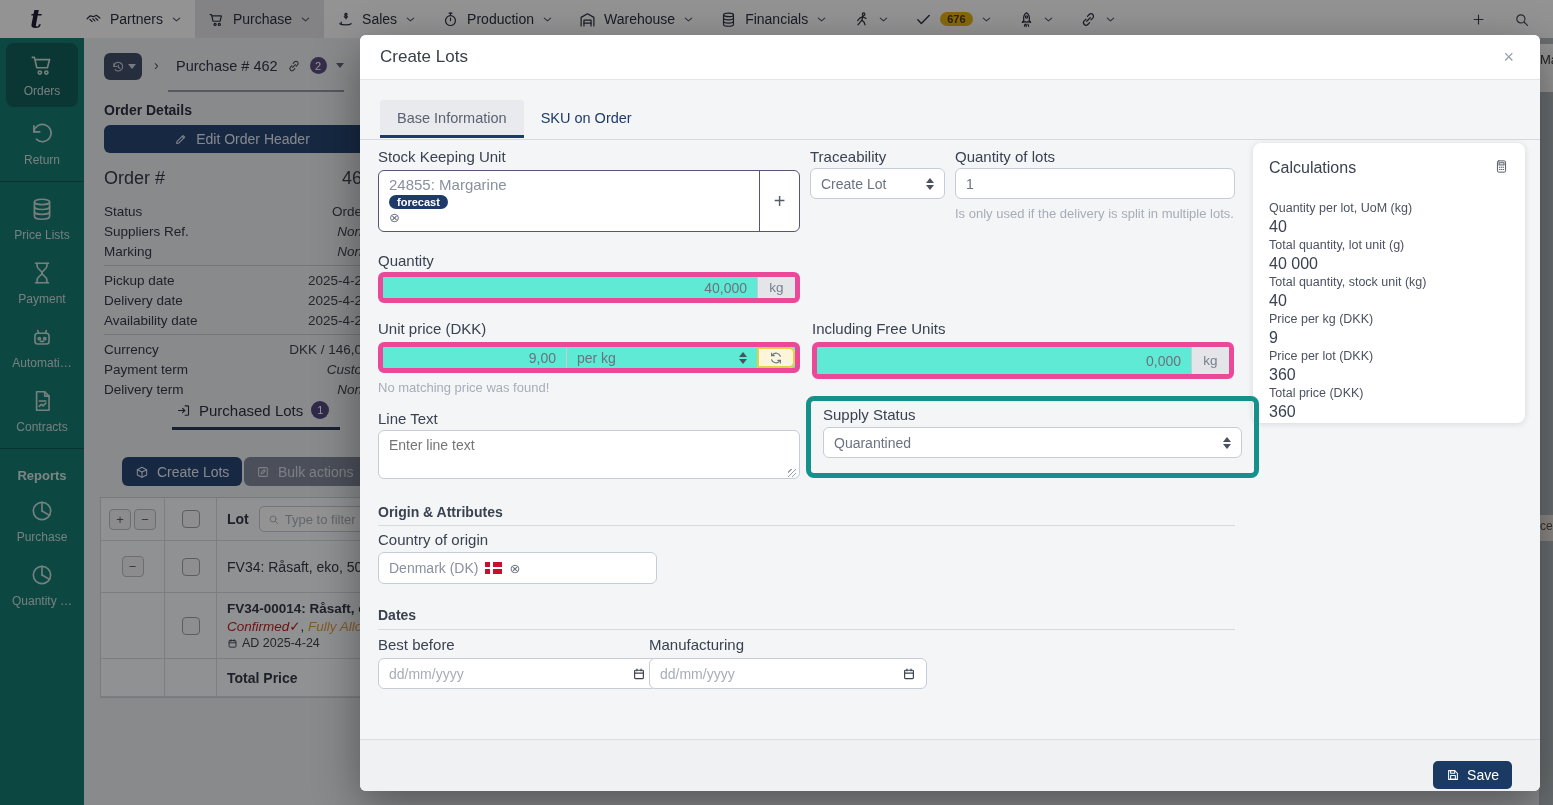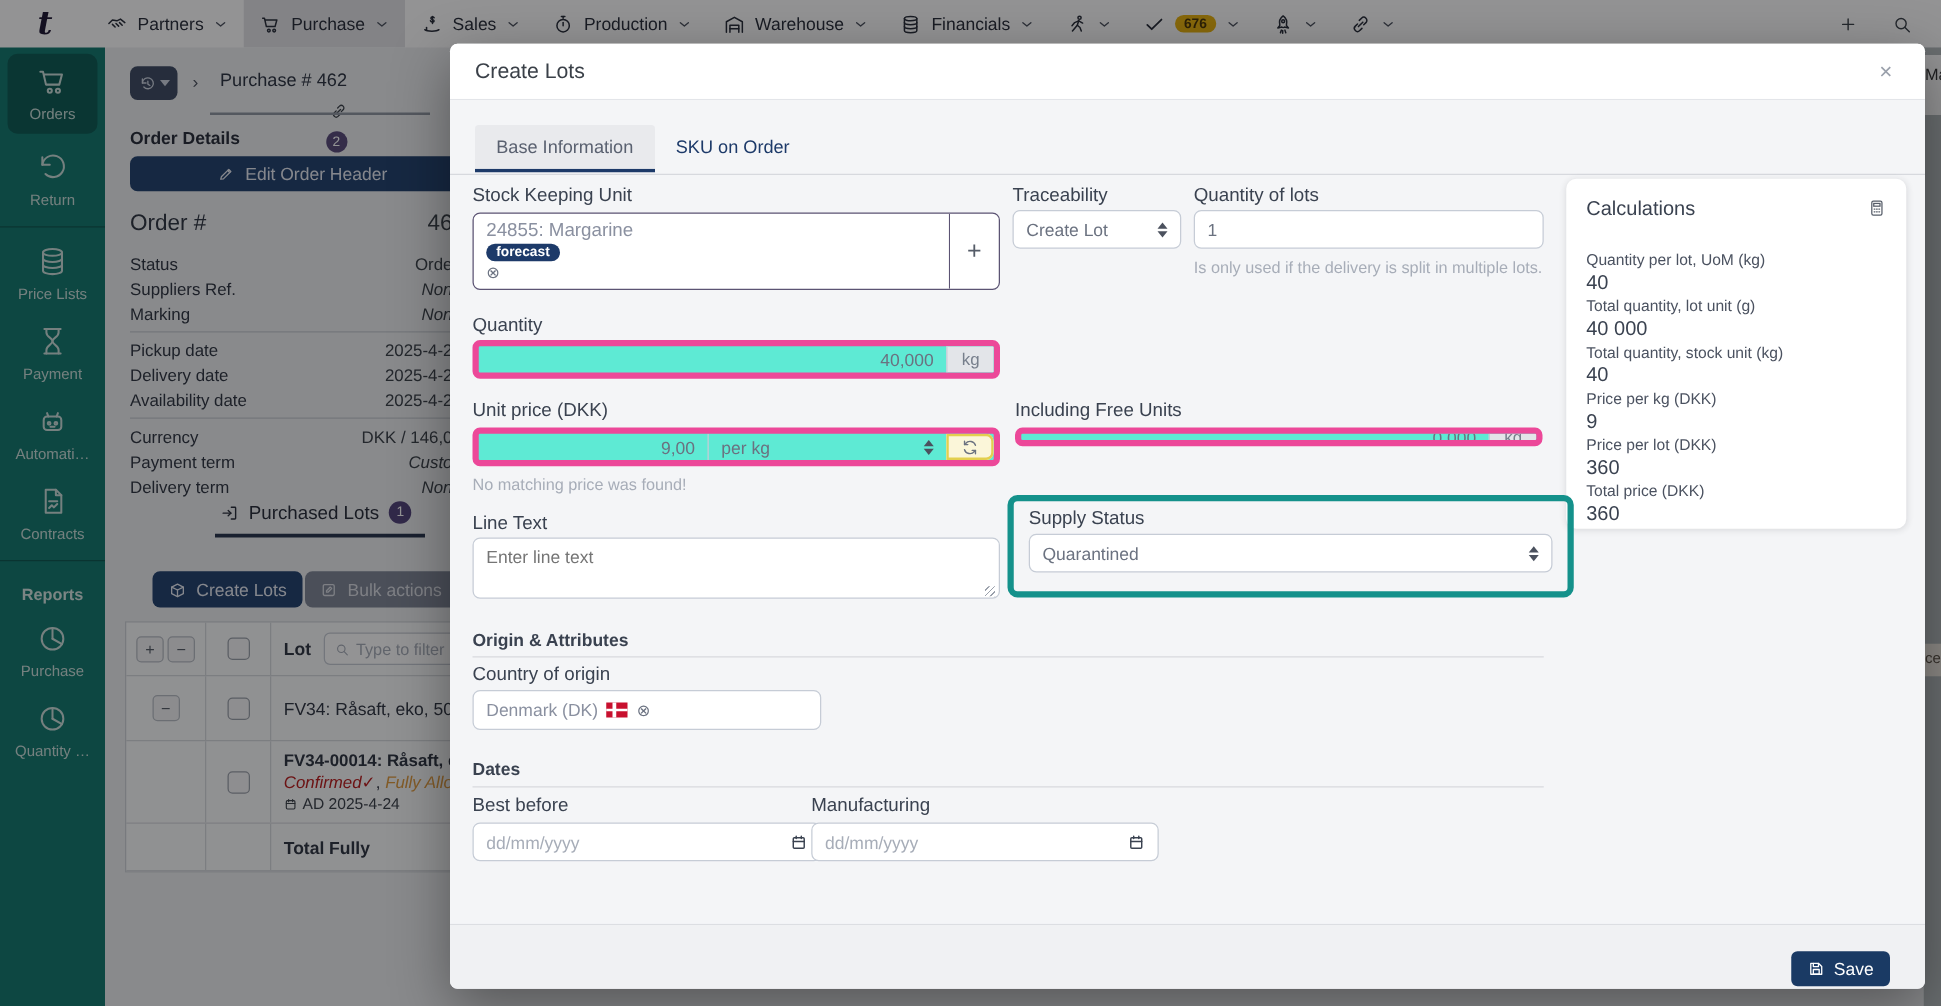--- a/index.html
+++ b/index.html
@@ -35,22 +35,22 @@
   .side-item.active { background:#0b5a52; border-radius:8px; margin:5px 6px; padding:9px 2px; }
   .side-divider { height:1px; background:rgba(0,0,0,0.28); margin:5px 0; }
   .side-header { color:#d5e6e2; font-size:13px; font-weight:bold; text-align:center; margin:14px 0 6px; }
   .side-label { max-width:78px; overflow:hidden; white-space:nowrap; }
 
   
   .content { position:absolute; top:38px; left:84px; right:0; bottom:0; background:#edeff1; z-index:1; }
   .hist-btn { position:absolute; left:20px; top:15px; width:38px; height:27px; background:#3d4a63;
     border-radius:6px; color:#ccd3df; display:flex; align-items:center; justify-content:center; gap:3px; }
   .bc-chev { position:absolute; left:70px; top:19px; color:#4c525e; font-size:14px; }
-  .ptab { position:absolute; left:92px; top:19px; display:flex; align-items:flex-end; gap:9px;
-    font-size:14.5px; color:#2b3240;flex-direction:column; }
+  .ptab { position:absolute; left:92px; top:19px; display:flex; align-items:center; gap:9px;
+    font-size:14.5px; color:#2b3240; }
   .ptab-badge { background:#584a7a; color:#fff; width:17px; height:17px; border-radius:50%;
     font-size:11px; display:flex; align-items:center; justify-content:center; }
   .caret { width:0; height:0; border-left:4px solid transparent; border-right:4px solid transparent;
     border-top:5px solid #5a6170; }
   .hist-btn .caret { border-top-color:#ccd3df; }
   .ptab-underline { position:absolute; left:84px; top:52px; width:176px; height:2px; background:#8f96a1; }
 
   .od-title { position:absolute; left:20px; top:64px; font-size:14px; font-weight:bold; color:#272c38; }
   .edit-btn { position:absolute; left:20px; top:87px; width:276px; height:28px; background:#20406e;
     color:#e6eaf2; border-radius:6px; display:flex; align-items:center; justify-content:center;
@@ -629,21 +629,21 @@
               </span>
             <span>AD 2025-4-24</span>
           </span>
         </div>
       </div>
     </div>
     <div class="lt-row" style="height:38px">
       <div class="lt-c1"></div>
       <div class="lt-c2"></div>
       <div class="lt-c3">
-          <span style="font-weight:bold">Total Fully</span>
+          <span style="font-weight:bold">Total Price</span>
         </div>
     </div>
   </div>
 
   <div class="rstrip">
     <div class="rstrip-head">Ma</div>
     <div class="rstrip-mid">ce</div>
   </div>
 </main>
 
@@ -735,21 +735,21 @@
               <path d="M4.5 3.5V8H9"></path>
               <path d="M4.5 15a7.8 7.8 0 0 0 13.5 2.5L19.5 16"></path>
               <path d="M19.5 20.5V16H15"></path>
             </svg>
           </span>
       </span>
     </div>
     <div class="help" style="left:18px; top:300px">No matching price was found!</div>
 
     <div class="lbl" style="left:452px; top:240px">Including Free Units</div>
-    <div class="igroup" style="left:452px; top:262px; width:422px; height:15px">
+    <div class="igroup" style="left:452px; top:262px; width:422px; height:37px">
       <input value="0,000" style="">
       <span class="addon">kg</span>
     </div>
 
     <div class="lbl" style="left:18px; top:330px">Line Text</div>
     <textarea class="m-textarea" placeholder="Enter line text" style=""></textarea>
     <div class="resize-corner"></div>
 
     <div class="supply-box">
       <div class="slbl">Supply Status</div>

